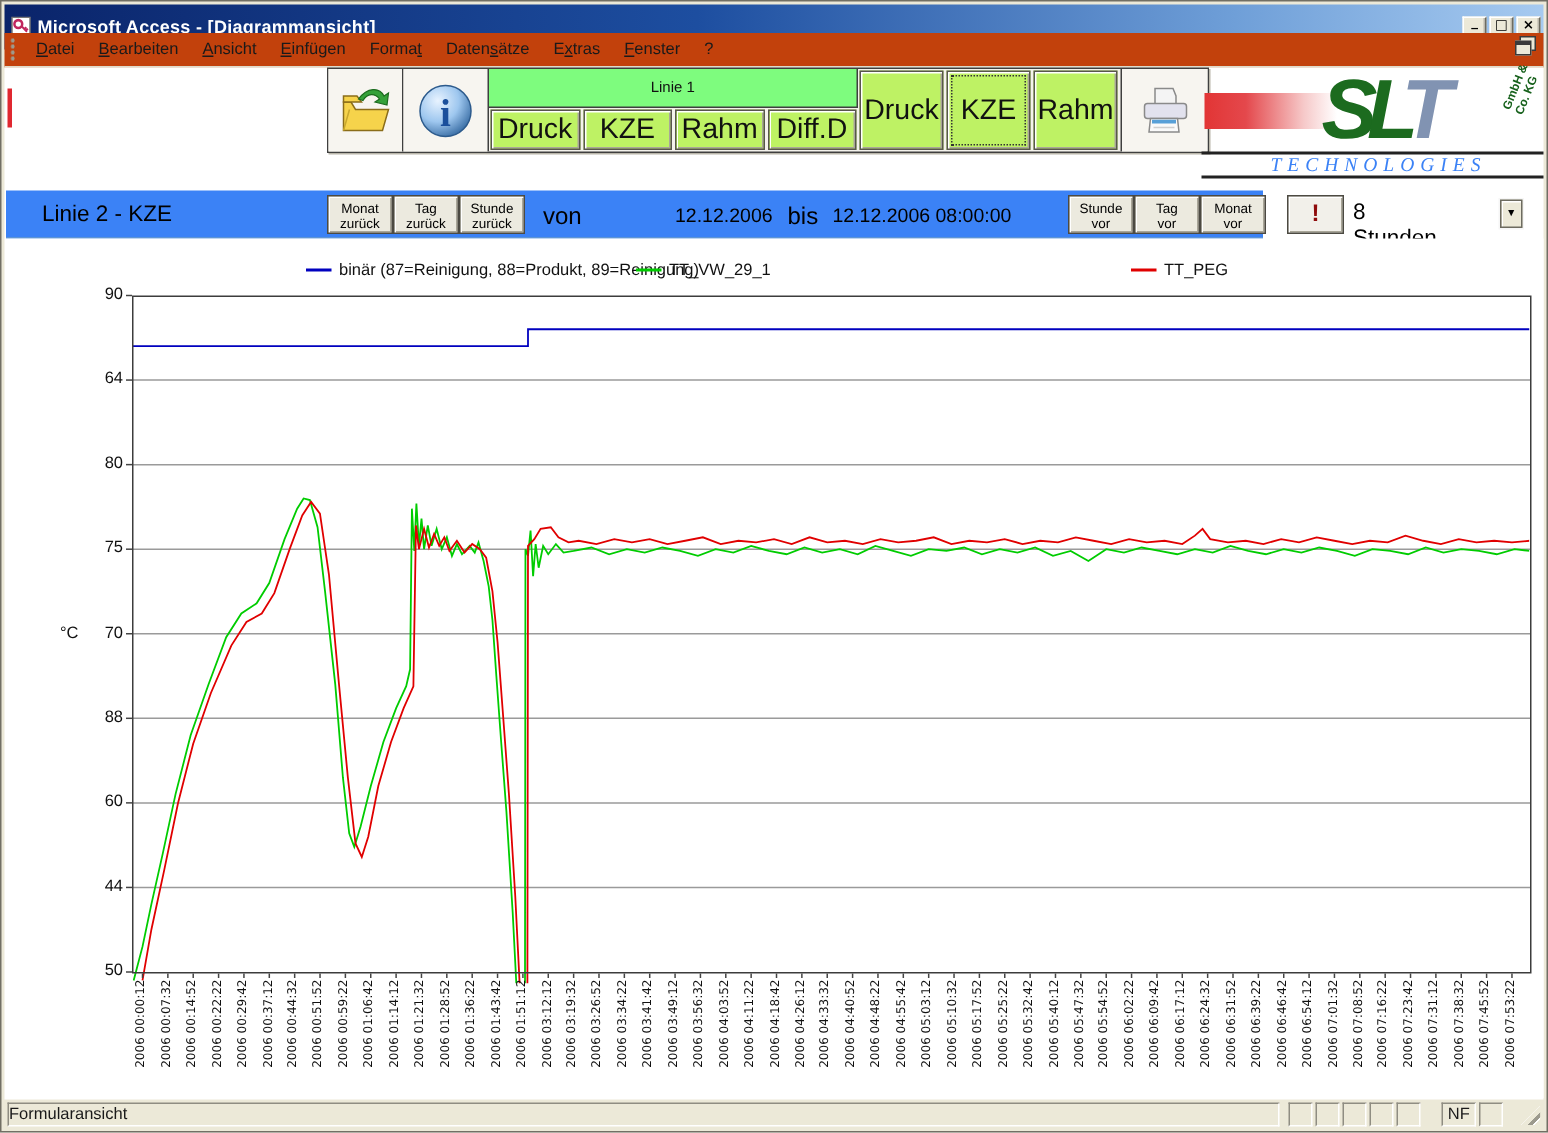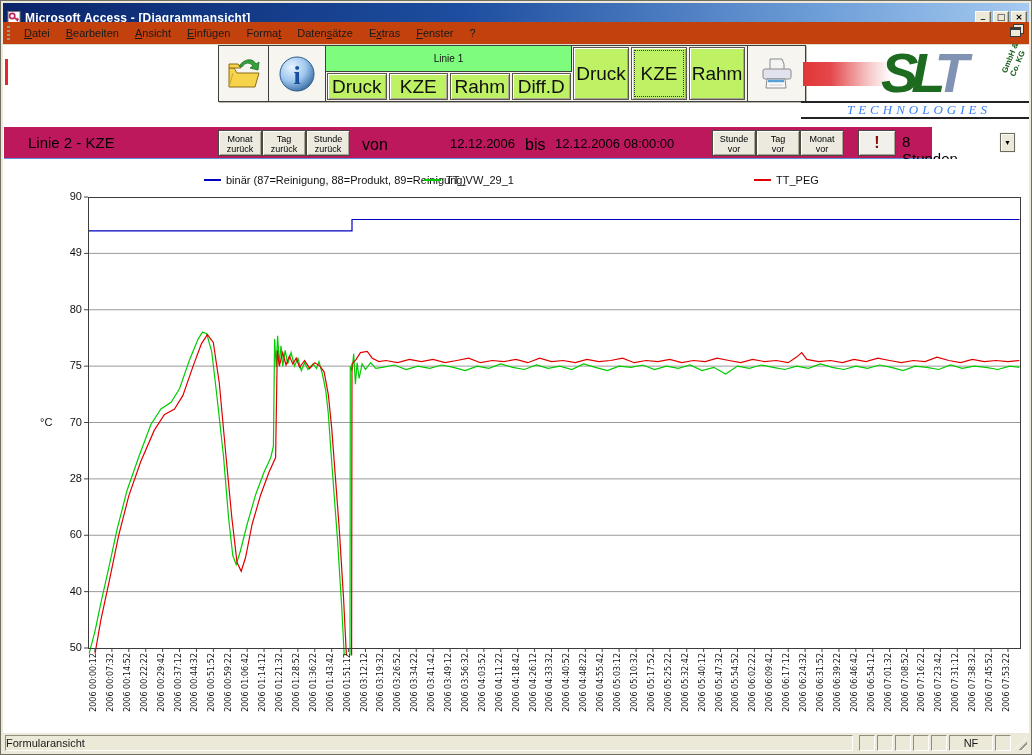--- a/index.html
+++ b/index.html
@@ -60,21 +60,21 @@
     font-size:56px; line-height:56px; letter-spacing:-7px; font-family:"Liberation Sans",sans-serif; }
   .logo-slt .sl { color:#1c6b1f; }
   .logo-slt .t { color:#8193b2; }
   .logo-gmbh { position:absolute; left:997px; top:26px; width:52px; font-size:8px; font-weight:bold;
     color:#17611c; transform:rotate(-68deg); transform-origin:0 0; white-space:pre-line; line-height:9px; }
   .logo-line { position:absolute; left:798px; width:228px; height:2px; background:#222; }
   .logo-tech { position:absolute; left:806px; top:57px; width:220px; text-align:center;
     font-style:italic; font-size:13px; letter-spacing:4px; color:#3b82f6;
     font-family:"Liberation Serif","DejaVu Serif",serif; }
   
-  .navbar { position:absolute; left:1px; top:82px; width:928px; height:32px; background:#be185d;
+  .navbar { position:absolute; left:1px; top:82px; width:838px; height:32px; background:#3b82f6;
     border-bottom:1px solid #5d94d4; }
   .nav-title { position:absolute; left:24px; top:7px; font-size:15px; color:#000; }
   .nav-group { position:absolute; top:3px; display:flex; }
   .nav-btn { width:44px; height:26px; background:#eceadf; border:1px solid #4c4a42;
     box-shadow:inset 1px 1px 0 #fff, inset -1px -1px 0 #a9a698;
     font-size:9px; line-height:10px; color:#000; font-family:inherit; padding-top:2px; }
   .nav-label { position:absolute; top:9px; font-size:16px; color:#000; }
   .nav-date { position:absolute; top:9px; font-size:13px; color:#000; }
   .alert-btn { position:absolute; left:854px; top:3px; width:38px; height:26px;
     background:#f2f0ea; border:1px solid #4c4a42; box-shadow:inset 1px 1px 0 #fff, inset -1px -1px 0 #a9a698;
@@ -93,21 +93,21 @@
   .xlab { position:absolute; width:80px; text-align:right; font-size:8px; line-height:10px;
     color:#111; white-space:nowrap; transform:rotate(-90deg); transform-origin:100% 0;
     font-family:"DejaVu Sans",sans-serif; }
   
   .statusbar { position:absolute; left:3px; bottom:3px; width:1026px; height:20px; background:#ece9d8;
     border-top:1px solid #fff; display:flex; align-items:center; padding:0 2px; }
   .sb-panel { height:16px; border:1px solid; border-color:#8f8d82 #fff #fff #8f8d82;
     font-size:11px; color:#1a1a1a; padding:1px 0; }
   .sb-main { width:848px; margin-right:4px; }
   .sb-box { width:16px; margin-left:2px; }
-  .sb-nf { width:44px; margin-left:2px; text-align:center; }
+  .sb-nf { width:23px; margin-left:14px; text-align:center; }
   .sb-grip { position:absolute; right:2px; bottom:2px; width:13px; height:13px;
     background:repeating-linear-gradient(-45deg, transparent 0 3px, #fff 3px 4px, #9c9a8e 4px 6px);
     clip-path:polygon(100% 0, 100% 100%, 0 100%); }
 </style>
 </head>
 <body>
 
 <div class="titlebar">
   <svg class="title-icon" viewBox="0 0 14 14">
     <rect x="1" y="0.5" width="12" height="13" fill="#fff" stroke="#777"></rect>
@@ -331,27 +331,27 @@
         <line x1="902.5360000000001" y1="490" x2="902.5360000000001" y2="493" stroke="#444"></line>
         <line x1="919.443" y1="490" x2="919.443" y2="493" stroke="#444"></line>
         <line x1="936.35" y1="490" x2="936.35" y2="493" stroke="#444"></line>
         <line x1="953.257" y1="490" x2="953.257" y2="493" stroke="#444"></line>
         <line x1="970.164" y1="490" x2="970.164" y2="493" stroke="#444"></line>
         <line x1="987.071" y1="490" x2="987.071" y2="493" stroke="#444"></line>
         <line x1="1003.978" y1="490" x2="1003.978" y2="493" stroke="#444"></line>
       </svg>
     <div id="ylabels">
         <div class="ylab" style="left: 46px; top: 482px;">50</div>
-        <div class="ylab" style="left: 46px; top: 425.625px;">40</div>
+        <div class="ylab" style="left: 46px; top: 425.625px;">44</div>
         <div class="ylab" style="left: 46px; top: 369.25px;">60</div>
-        <div class="ylab" style="left: 46px; top: 312.875px;">28</div>
+        <div class="ylab" style="left: 46px; top: 312.875px;">88</div>
         <div class="ylab" style="left: 46px; top: 256.5px;">70</div>
         <div class="ylab" style="left: 46px; top: 200.125px;">75</div>
         <div class="ylab" style="left: 46px; top: 143.75px;">80</div>
-        <div class="ylab" style="left: 46px; top: 87.375px;">49</div>
+        <div class="ylab" style="left: 46px; top: 87.375px;">64</div>
         <div class="ylab" style="left: 46px; top: 31px;">90</div>
       </div>
     <div class="yunit" style="top: 256.5px;">°C</div>
     <div id="xlabels">
         <div class="xlab" style="left: 5px; top: 494px;">2006 00:00:12</div>
         <div class="xlab" style="left: 21.907px; top: 494px;">2006 00:07:32</div>
         <div class="xlab" style="left: 38.814px; top: 494px;">2006 00:14:52</div>
         <div class="xlab" style="left: 55.721px; top: 494px;">2006 00:22:22</div>
         <div class="xlab" style="left: 72.628px; top: 494px;">2006 00:29:42</div>
         <div class="xlab" style="left: 89.535px; top: 494px;">2006 00:37:12</div>

